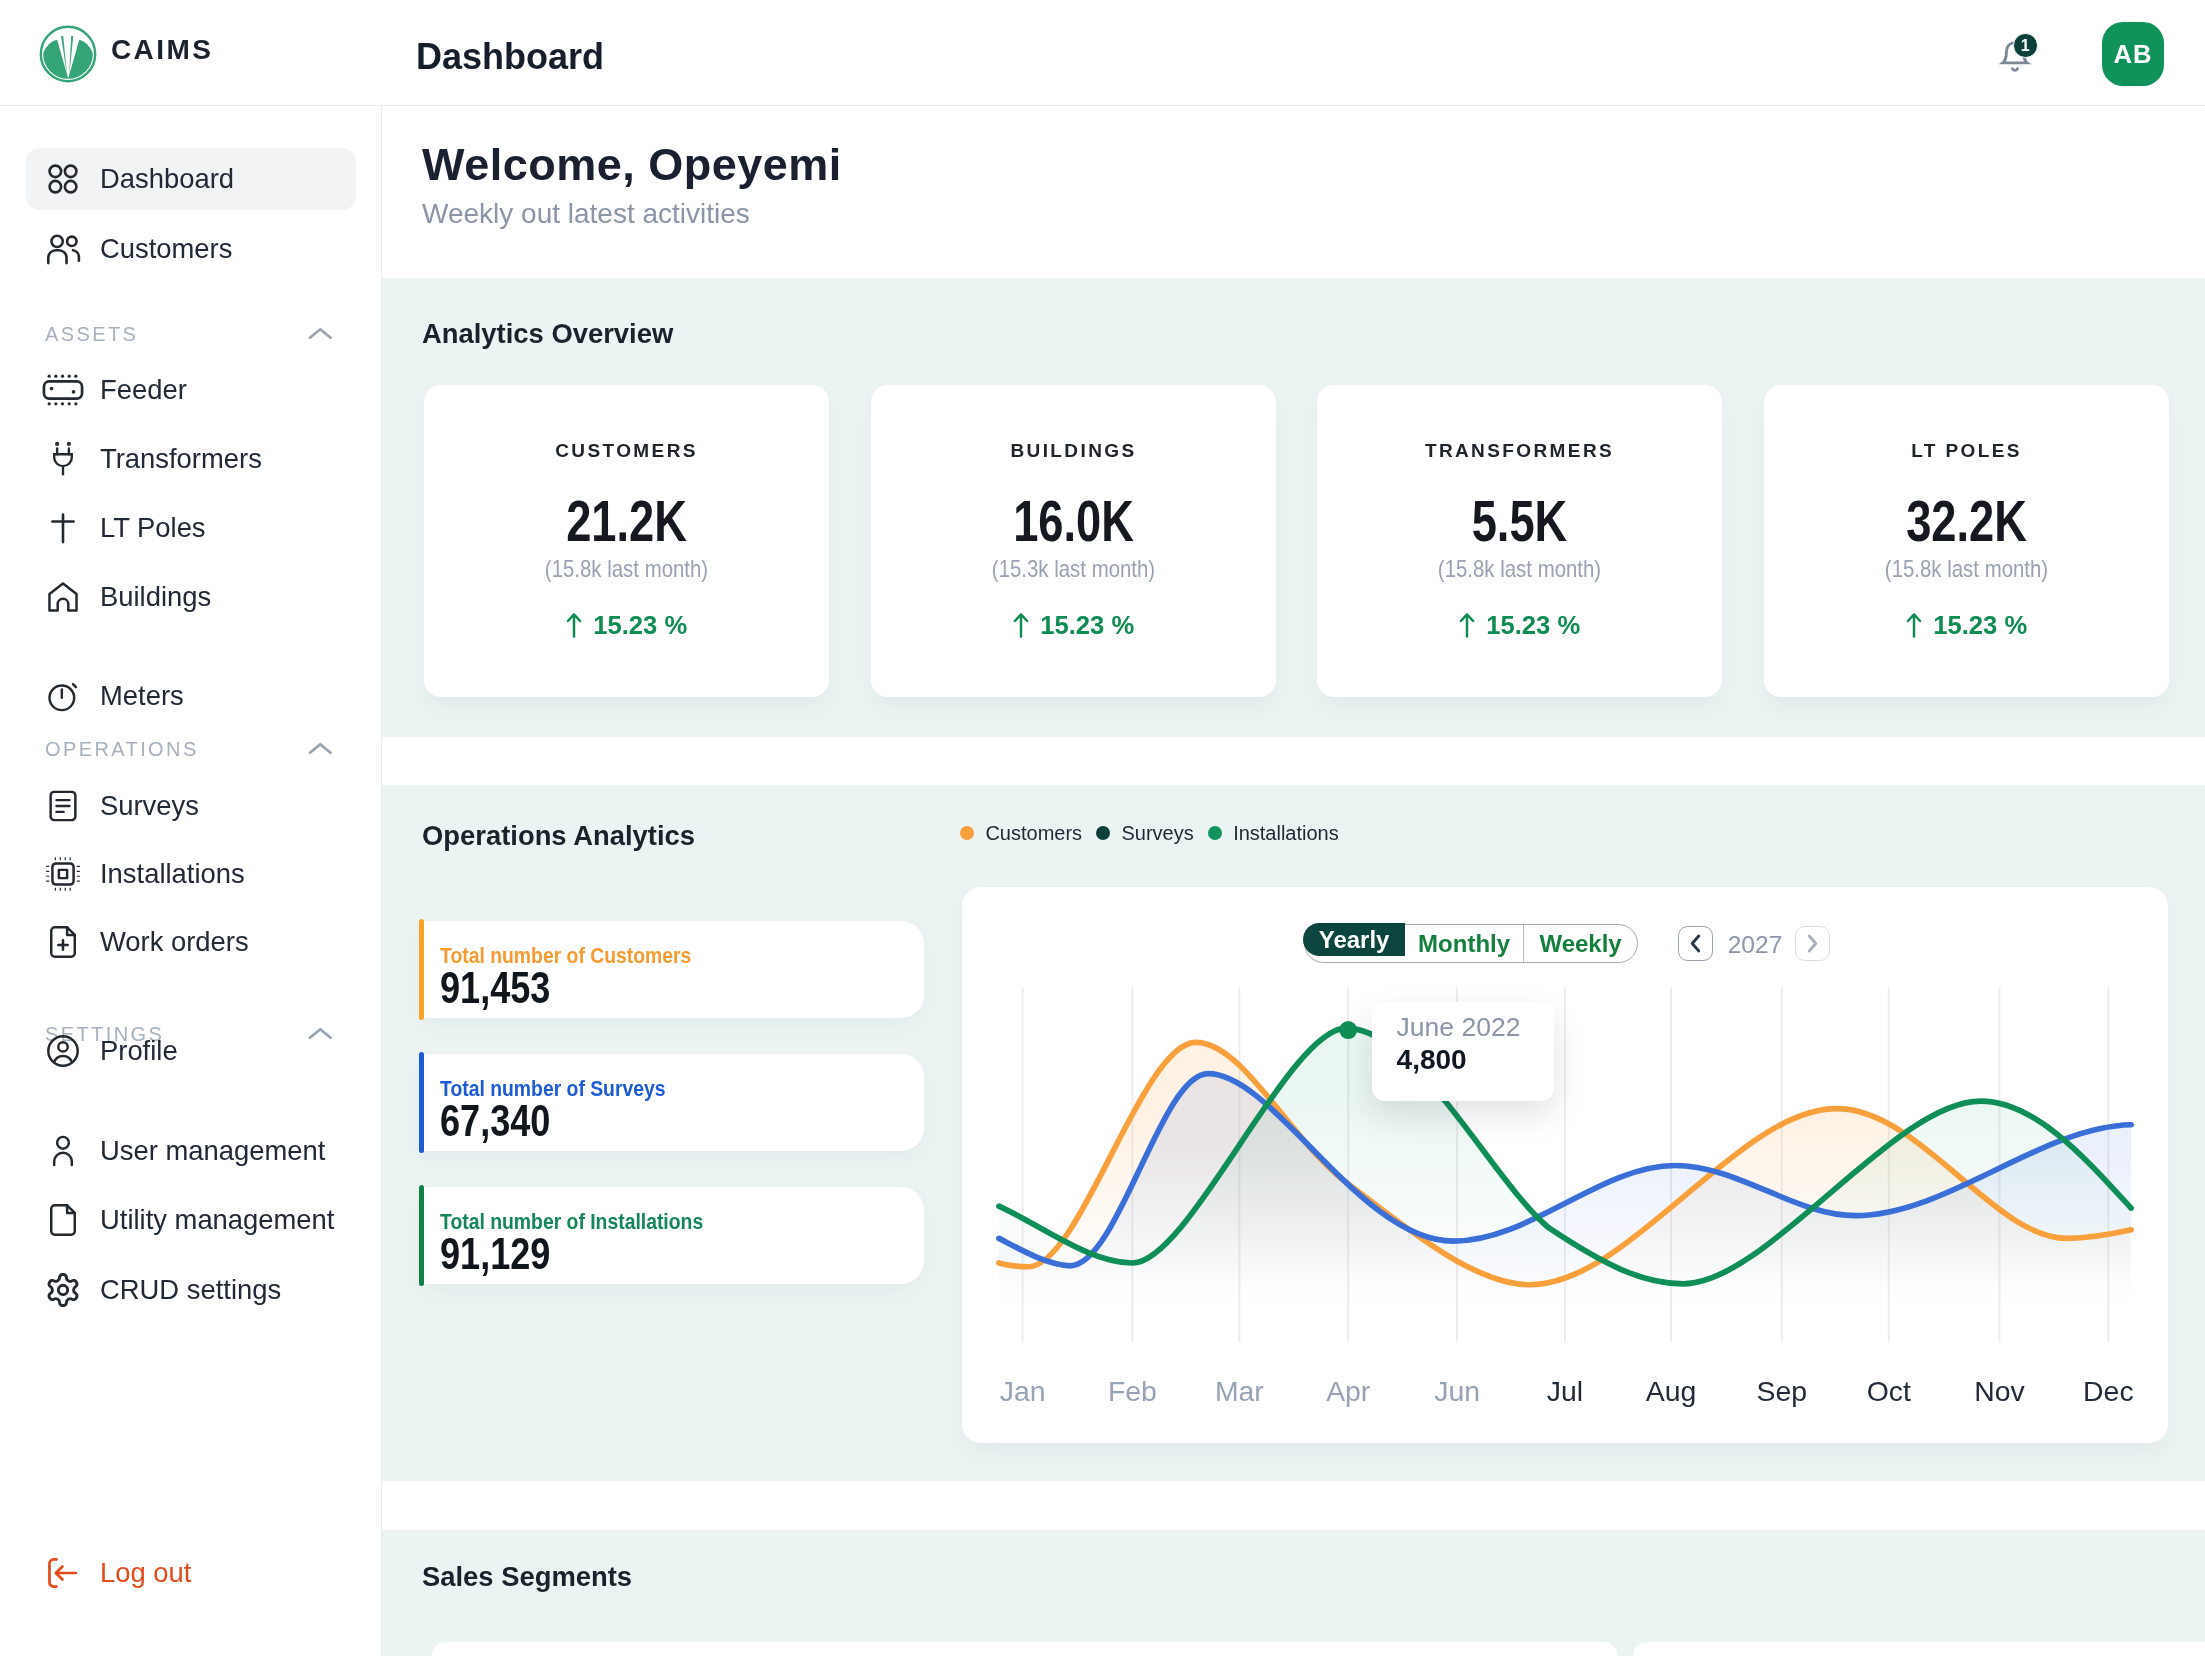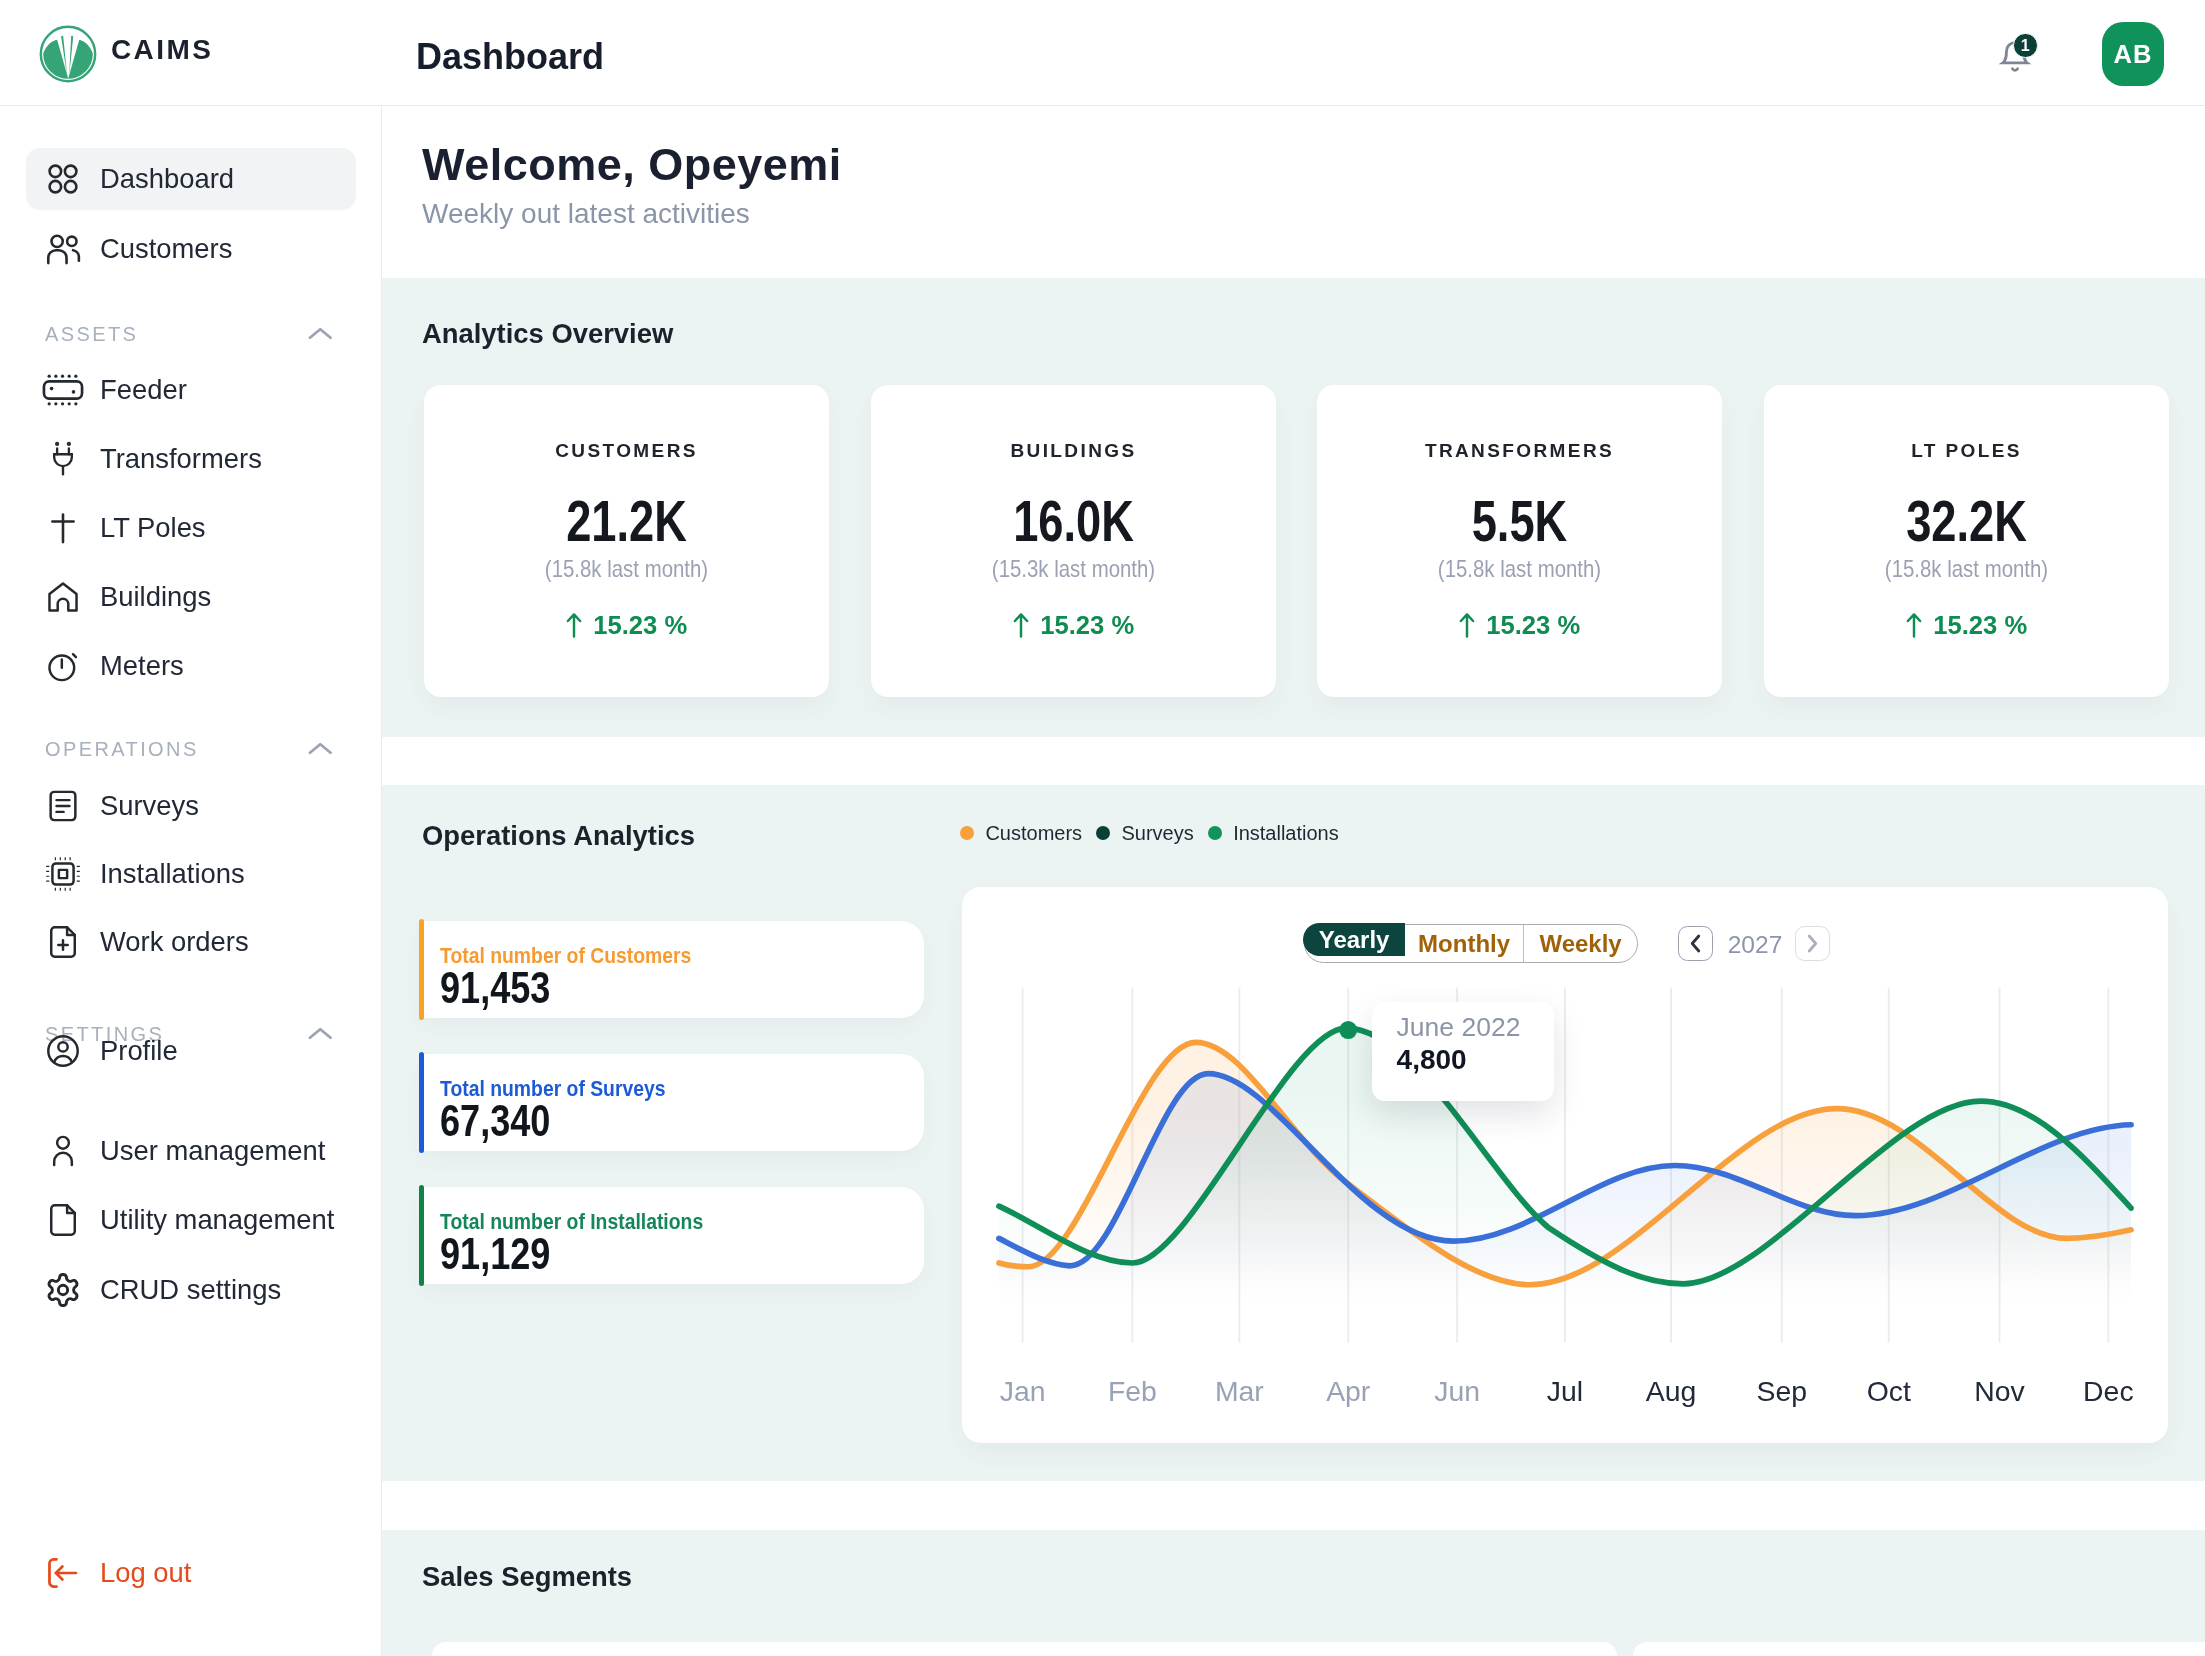--- a/index.html
+++ b/index.html
@@ -54,21 +54,21 @@
   .scard .snum { position:absolute; left:21px; top:42px; font-size:44px; font-weight:bold; color:#11151c; transform:scale(0.82,1); transform-origin:left top; }
   
   .legend { position:absolute; left:960px; top:820px; display:flex; align-items:center; height:26.5px; }
   .legend .dot { width:14px; height:14px; border-radius:50%; margin-right:11.4px; flex:none;}
   .legend .lt { font-size:20px; color:#1f2733; margin-right:14px; }
   
   .chartcard { position:absolute; left:962px; top:887px; width:1206px; height:556px;
     background:#fff; border-radius:19px; box-shadow:0 11.4px 24.6px rgba(25,48,66,0.045);}
   .toggle { position:absolute; left:342px; top:37px; width:334px; height:39px; border:1.9px solid #a3adaa;
     border-radius:20px; background:#fff; display:flex;}
-  .tseg { display:flex; align-items:center; justify-content:center; font-size:24px; font-weight:bold; color:#a16207;}
+  .tseg { display:flex; align-items:center; justify-content:center; font-size:24px; font-weight:bold; color:#15803d;}
   .tseg.on { background:#0b453e; color:#fff; border-radius:20px 0 0 20px; margin:-1.9px 0 -1.9px -1.9px; height:33px; flex:none; }
   .navbtn { position:absolute; top:39px; width:35px; height:35px; border-radius:9.5px; background:#fff;
     display:flex; align-items:center; justify-content:center; }
   .year { position:absolute; left:757px; top:44px; width:72px; text-align:center; font-size:24.6px; color:#8c96aa;}
   .tooltip { position:absolute; left:410px; top:115px; width:182px; height:99px; background:#fff;
     border-radius:13.2px; box-shadow:0 13.2px 32px rgba(30,40,60,0.13); }
   .tooltip .tl1 { margin:9.5px 0 0 24.6px; font-size:26.5px; color:#8c96a8; }
   .tooltip .tl2 { margin:1.9px 0 0 24.6px; font-size:28px; font-weight:bold; color:#101722; }
   
   .sscard { position:absolute; top:1642px; height:14px; background:#fff; border-radius:19px 19px 0 0; }
@@ -316,21 +316,21 @@
     <line x1="8" y1="11.5" x2="26" y2="11.5"></line>
   </svg>
     <div class="tx">LT Poles</div>
 </div>
 <div class="navitem" style="top:566px;">
   <svg class="ic" viewBox="0 0 34 34" fill="none" stroke="#23292f" stroke-width="2.1" stroke-linecap="round" stroke-linejoin="round">
     <path d="M5.5 28.5 V14.5 L17 5.5 L28.5 14.5 V28.5 H21.5 v-5.5 a4.5 4.5 0 0 0-9 0 v5.5 Z"></path>
   </svg>
     <div class="tx">Buildings</div>
 </div>
-<div class="navitem" style="top:635px;">
+<div class="navitem" style="top:665px;">
   <svg class="ic" viewBox="0 0 34 34" fill="none" stroke="#23292f" stroke-width="2.1" stroke-linecap="round">
     <circle cx="16" cy="18.5" r="10.5"></circle>
     <line x1="16" y1="18.5" x2="16" y2="11.5"></line>
     <line x1="25.5" y1="7" x2="28" y2="9.5"></line>
   </svg>
     <div class="tx">Meters</div>
 </div>
 <div class="sec" style="top:738px;">OPERATIONS</div>
 <svg class="chev" style="top:741px;" viewBox="0 0 28 16">
     <path d="M3 12.5 L14 3.5 L25 12.5" fill="none" stroke="#9aa4b2" stroke-width="3" stroke-linecap="round" stroke-linejoin="round"></path>

